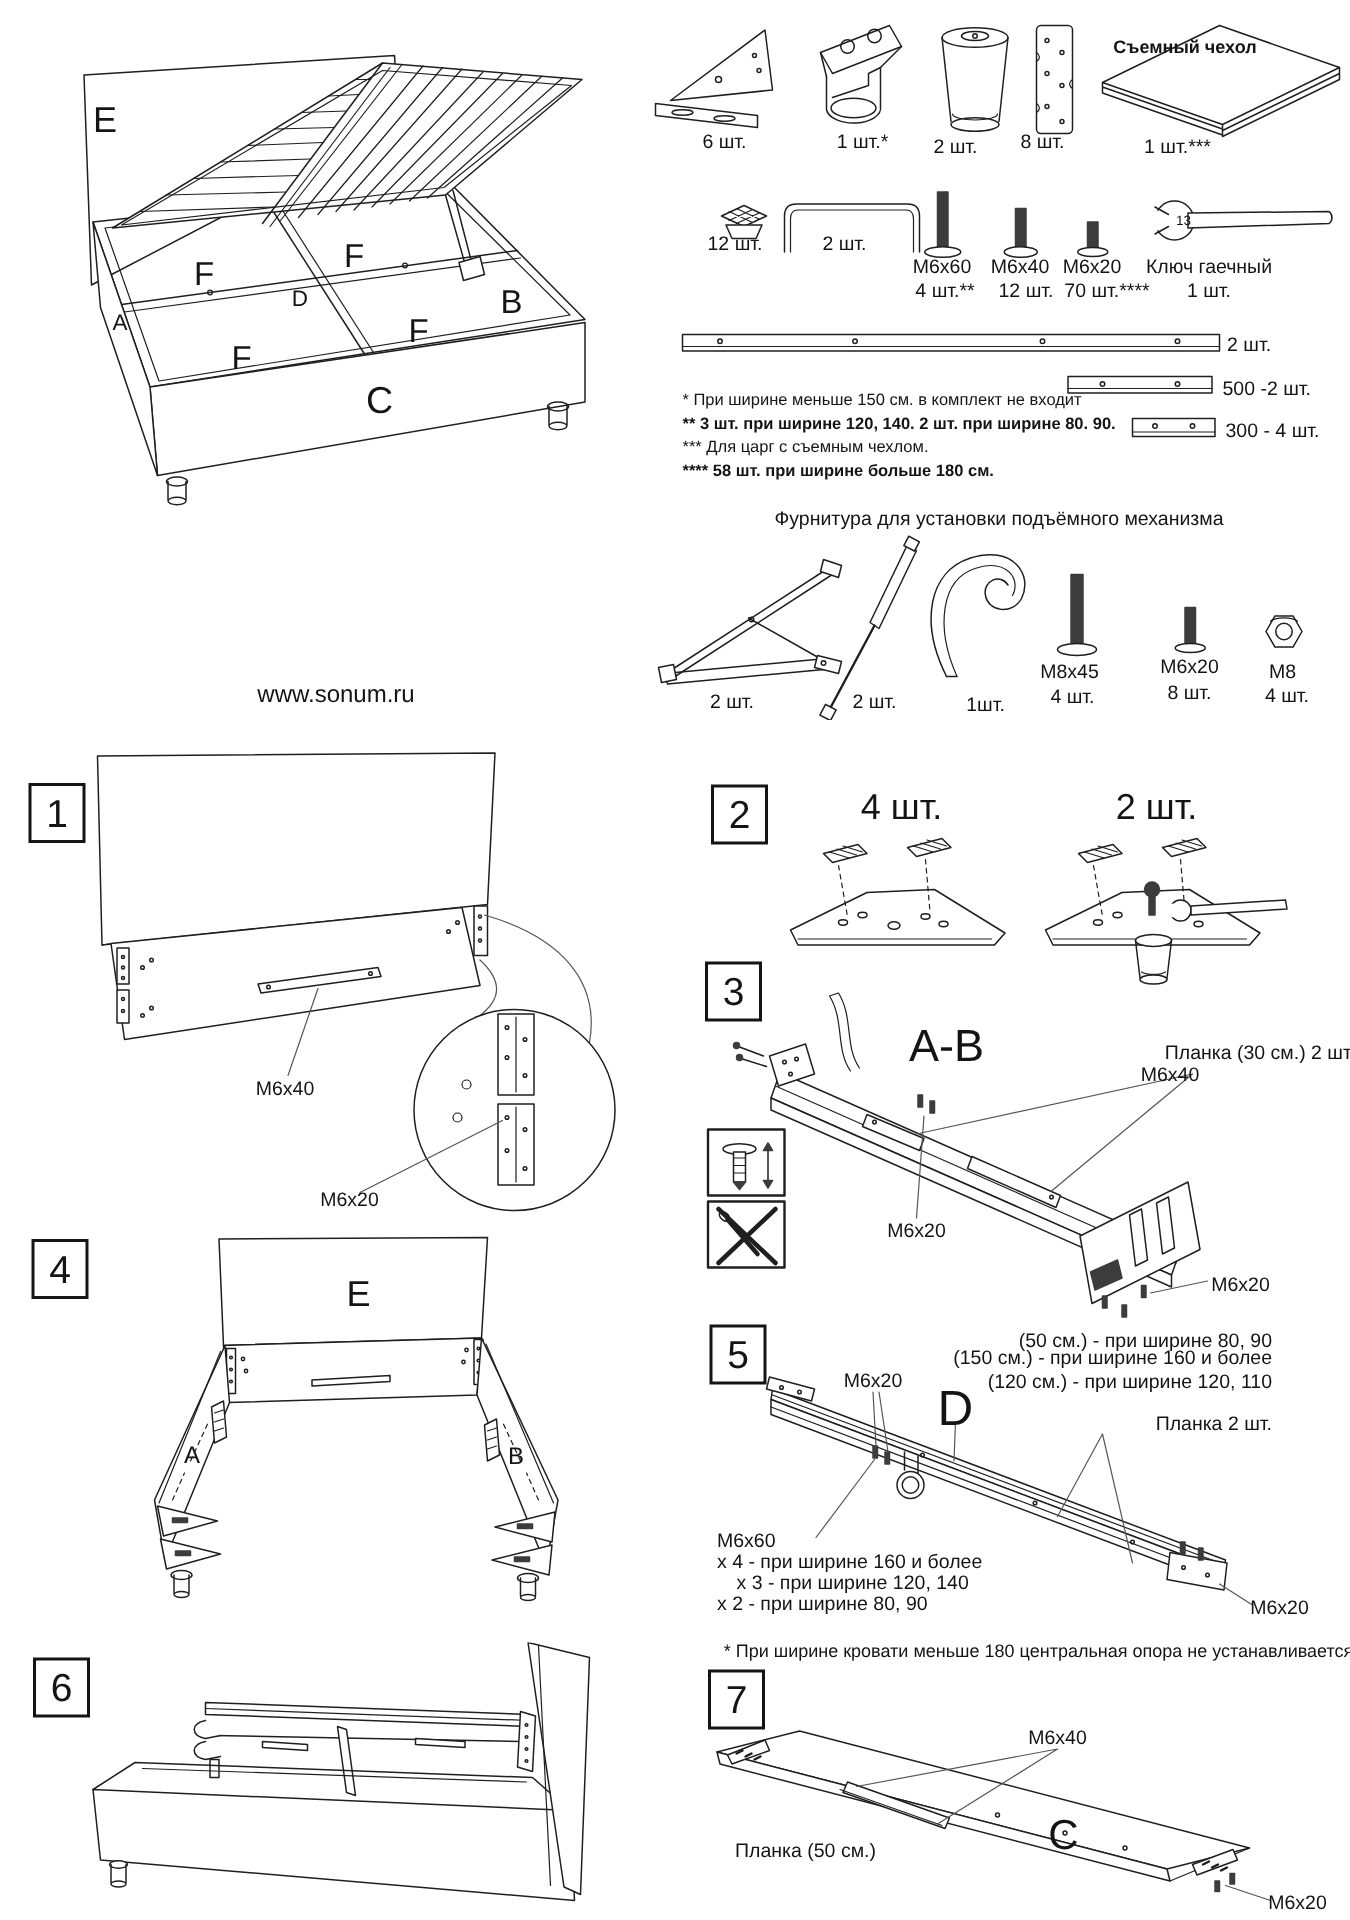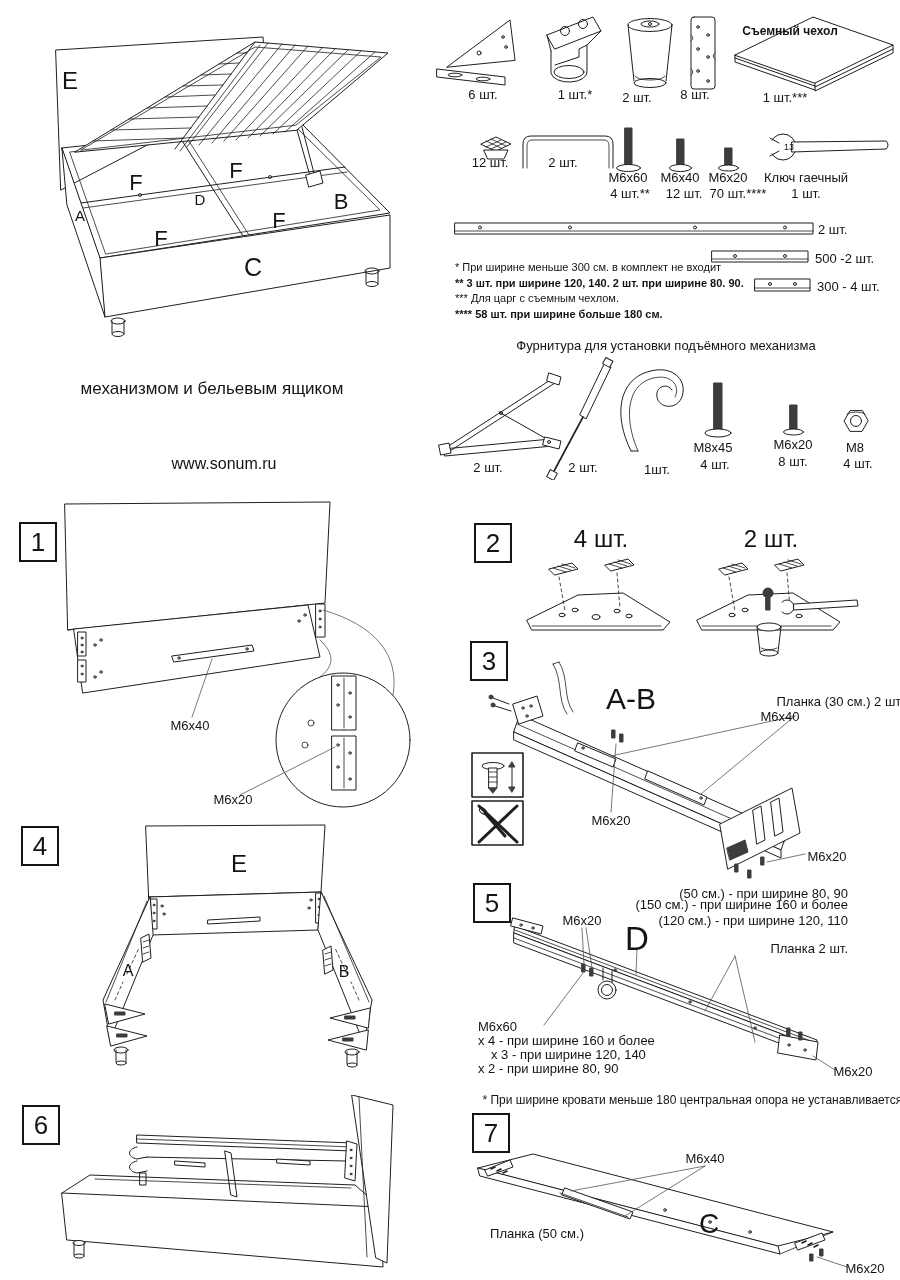--- a/index.html
+++ b/index.html
@@ -203,26 +203,25 @@
       <rect class="fw" x="315" y="61" width="55" height="12"></rect>
       <line class="thin" x1="315" y1="70" x2="370" y2="70"></line>
       <circle cx="330" cy="66" r="1.5"></circle>
         <circle cx="355" cy="66" r="1.5"></circle>
     </g>
   </svg>
   <div class="lbl-left t13" style="left:818px;top:222px">2 шт.</div>
   <div class="lbl-left t13" style="left:815px;top:251px">500 -2 шт.</div>
   <div class="lbl-left t13" style="left:817px;top:279px">300 - 4 шт.</div>
 
-  <div class="lbl-left t11" style="left:455px;top:261px">* При ширине меньше 300 см. в комплект не входит</div>
+  <div class="lbl-left t11" style="left:455px;top:261px">* При ширине меньше 150 см. в комплект не входит</div>
   <div class="lbl-left t11 b" style="left:455px;top:277px">** 3 шт. при ширине  120, 140. 2 шт. при ширине 80. 90.</div>
   <div class="lbl-left t11" style="left:455px;top:292px">***  Для царг с съемным чехлом.</div>
   <div class="lbl-left t11 b" style="left:455px;top:308px">**** 58 шт. при ширине больше 180 см.</div>
 
-  <div class="lbl t17" style="left:212px;top:389px">механизмом и бельевым ящиком</div>
   <div class="lbl t16" style="left:224px;top:464px">www.sonum.ru</div>
 
   <div class="lbl t13" style="left:666px;top:346px">Фурнитура для установки подъёмного механизма</div>
   <svg class="art" style="left:435px;top:355px" width="460" height="125" viewBox="0 0 460 125">
     <g>
       <polygon class="fw" points="8,94 116,84 118,91 10,101"></polygon>
       <line x1="12" y1="92" x2="120" y2="22"></line>
       <line x1="15" y1="96" x2="123" y2="26"></line>
       <line x1="64" y1="57" x2="117" y2="87"></line>
       <polygon class="fw" points="114,18 126,22 124,30 112,26"></polygon>

